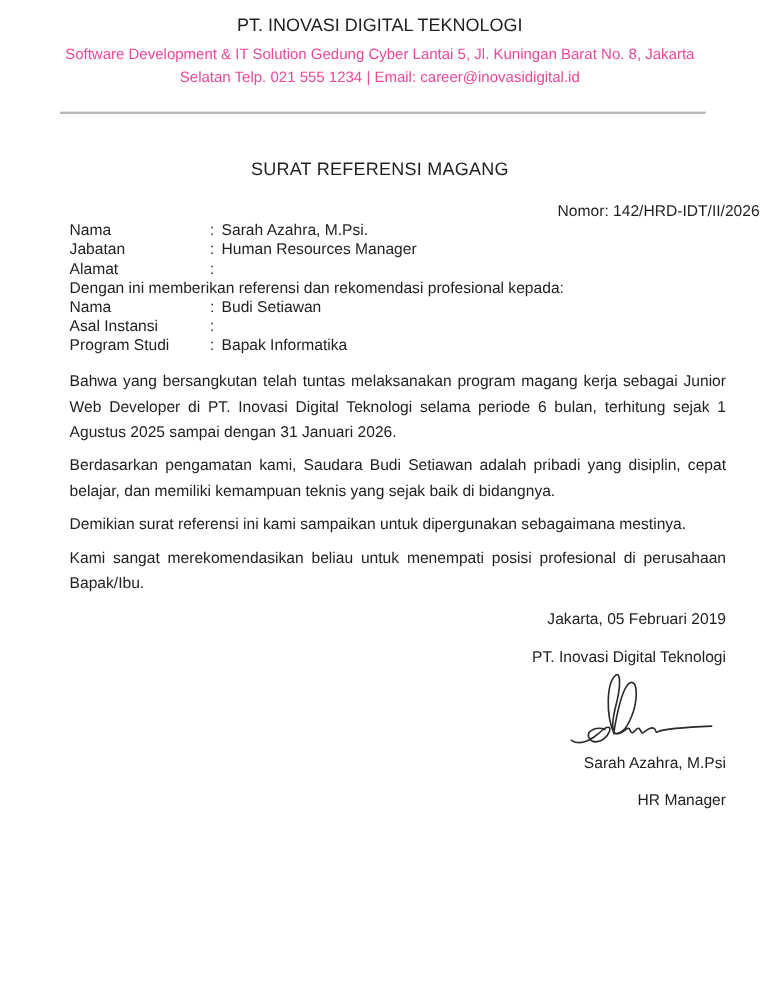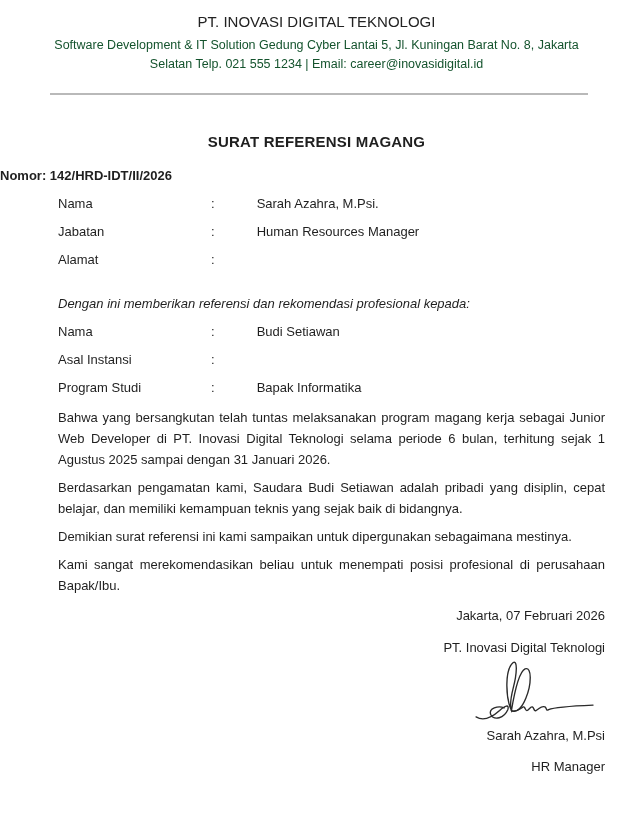--- a/index.html
+++ b/index.html
@@ -27,60 +27,59 @@
     font-size: 15px;
     font-weight: 400;
     line-height: 20px;
     color: #222222;
   }
   .company-info {
     margin: 4px auto 0;
     width: 530px;
     font-size: 12.5px;
     line-height: 19px;
-    color: #14532d;
+    color: #ec4899;
   }
   .divider {
     margin: 19px 45px 0 50px;
     border-top: 2px solid #b9b9b9;
     height: 0;
   }
 
   
   .letter-title {
     margin-top: 38px;
     text-align: center;
     font-size: 15px;
-    font-weight: 700;
+    font-weight: 400;
     line-height: 18px;
     letter-spacing: 0.2px;
   }
   .letter-number {
     margin-top: 17px;
-    text-align: left;
+    text-align: right;
     font-size: 13px;
-    font-weight: 700;
+    font-weight: 400;
     line-height: 16px;
   }
 
   
   .body-content {
     margin: 0 28px 0 58px;
     font-size: 13px;
   }
   .intro-line { margin-top: 18px; line-height: 16px; }
   .field-row {
-    margin-top: 12px;
+    margin-top: 0;
     display: flex;
     line-height: 16px;
-    gap: 36px;
   }
   .field-label { width: 117px; flex: 0 0 117px; }
   .field-sep { margin-right: 6px; }
-  .lead-line { margin-top: 28px; line-height: 16px; font-style: italic; }
+  .lead-line { margin-top: 0; line-height: 16px; }
   .para {
     margin-top: 11px;
     text-align: justify;
     line-height: 21px;
   }
   .para.tight { margin-top: 7px; }
   .para.no-justify { text-align: left; }
 
   
   .closing {
@@ -150,21 +149,21 @@
         <span class="field-value">Bapak Informatika</span>
     </div>
 
     <div class="para">Bahwa yang bersangkutan telah tuntas melaksanakan program magang kerja sebagai Junior Web Developer di PT. Inovasi Digital Teknologi selama periode 6 bulan, terhitung sejak 1 Agustus 2025 sampai dengan 31 Januari 2026.</div>
     <div class="para tight">Berdasarkan pengamatan kami, Saudara Budi Setiawan adalah pribadi yang disiplin, cepat belajar, dan memiliki kemampuan teknis yang sejak baik di bidangnya.</div>
     <div class="para tight no-justify">Demikian surat referensi ini kami sampaikan untuk dipergunakan sebagaimana mestinya.</div>
     <div class="para tight">Kami sangat merekomendasikan beliau untuk menempati posisi profesional di perusahaan Bapak/Ibu.</div>
   </div>
 
   <div class="closing">
-    <div class="place-date">Jakarta, 07 Februari 2026</div>
+    <div class="place-date">Jakarta, 05 Februari 2019</div>
     <div class="closing-company">PT. Inovasi Digital Teknologi</div>
     <div class="signature-wrap">
       <svg viewBox="0 0 140 75" xmlns="http://www.w3.org/2000/svg">
         <path d="M44 58 C 37 42, 37 12, 46 5 C 51 2, 50 18, 46 33 C 43 45, 42 53, 44 58
                  C 46 46, 51 16, 59 12 C 67 9, 66 30, 60 44 C 56 54, 50 61, 44 58" fill="none" stroke="#2b2b2b" stroke-width="1.5" stroke-linecap="round"></path>
         <path d="M5 65 C 13 70, 22 66, 31 58 C 37 52, 42 51, 40 57 C 36 66, 25 70, 21 62 C 19 56, 29 52, 36 55" fill="none" stroke="#2b2b2b" stroke-width="1.5" stroke-linecap="round"></path>
         <path d="M44 58 C 49 61, 53 56, 57 54 C 59 53, 59 58, 61 58 C 63 58, 65 53, 67 54 C 69 55, 69 59, 71 58 C 75 56, 77 52, 81 54 C 83 55, 82 59, 85 57 C 92 54, 110 53, 134 52" fill="none" stroke="#2b2b2b" stroke-width="1.5" stroke-linecap="round"></path>
       </svg>
     </div>
     <div class="signer-name">Sarah Azahra, M.Psi</div>

